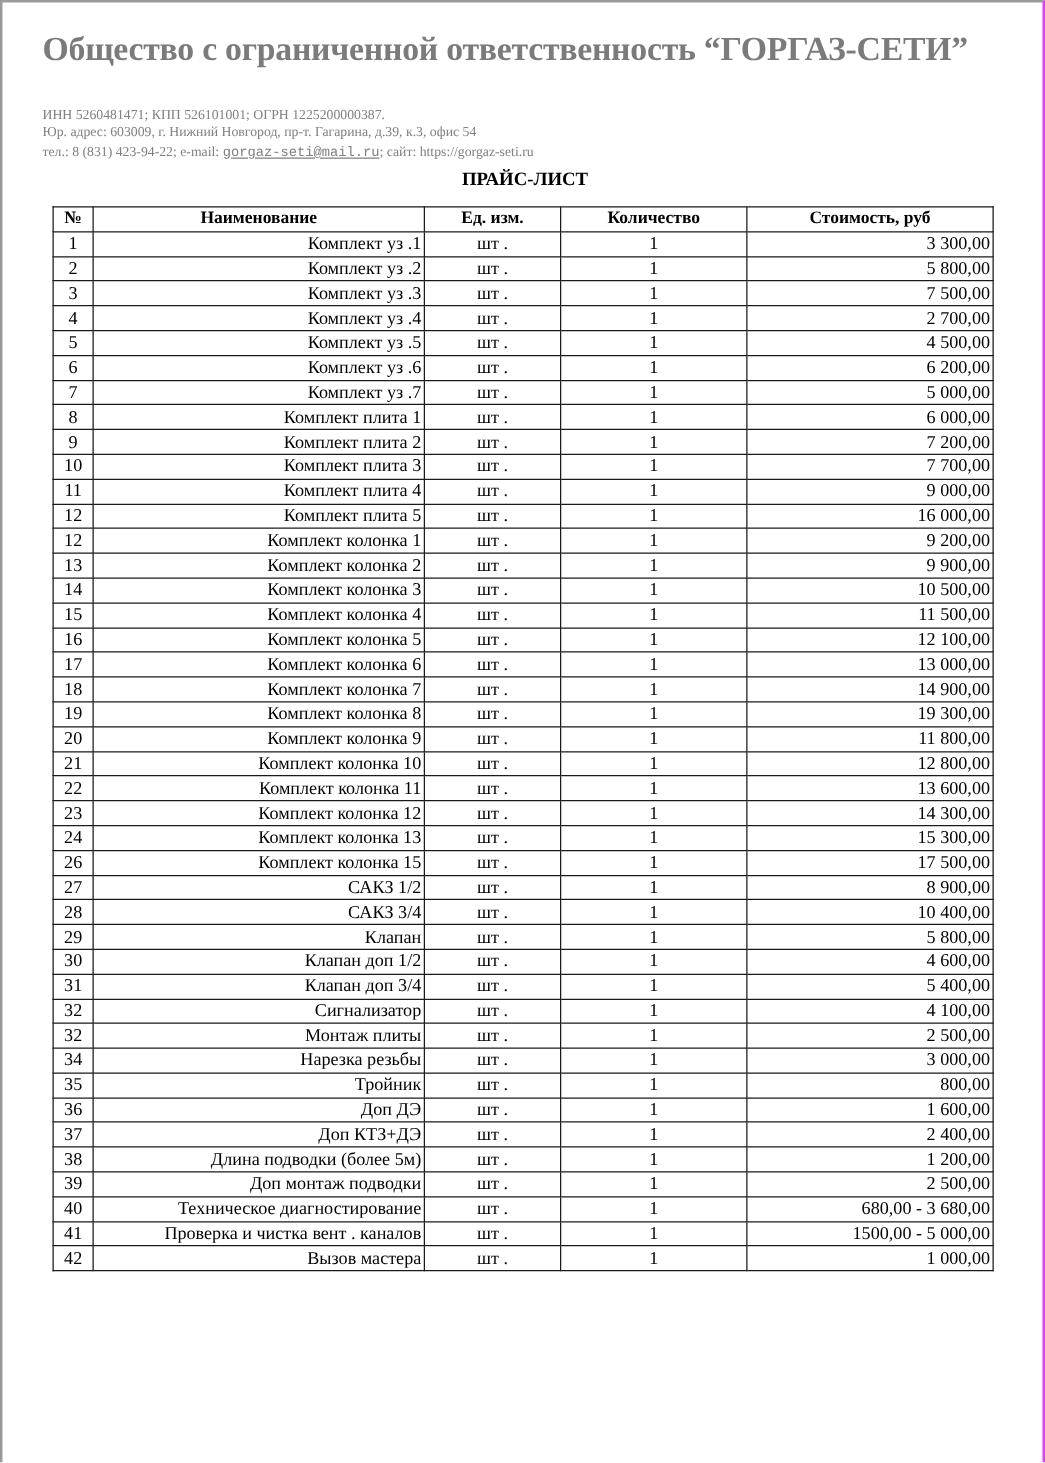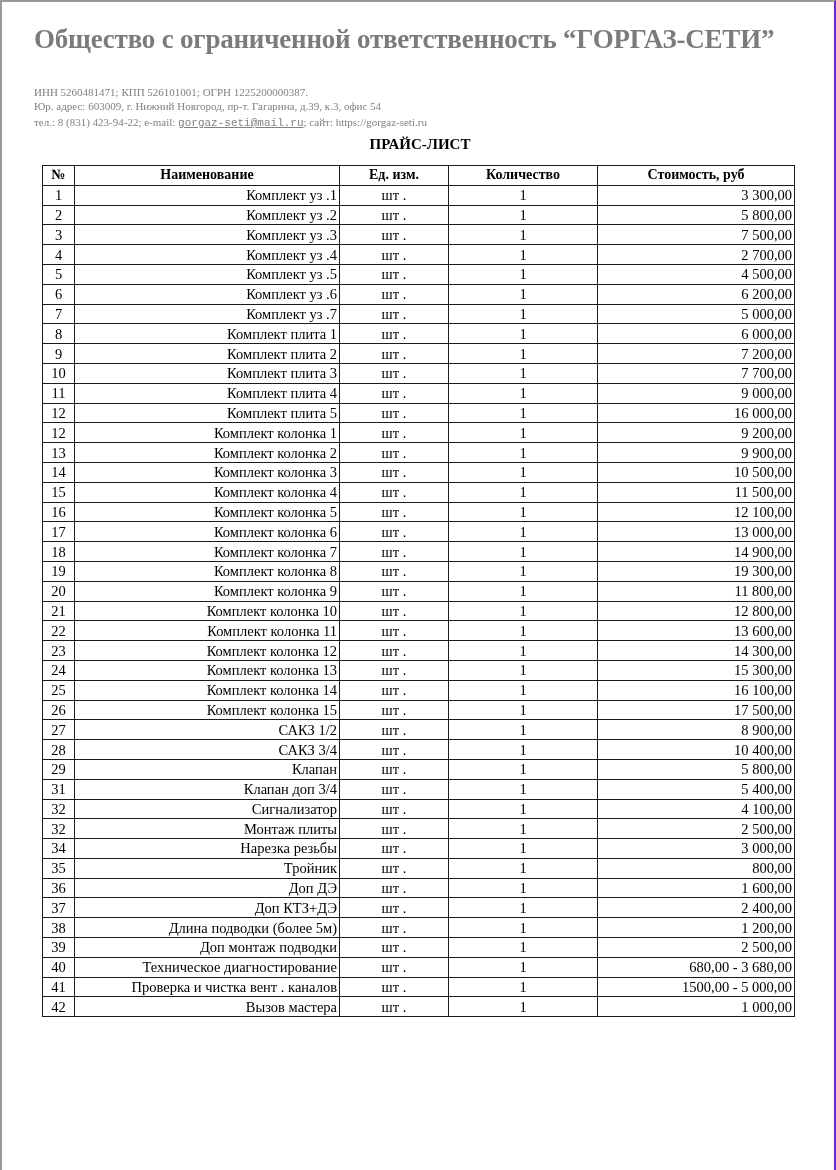--- a/index.html
+++ b/index.html
@@ -15,21 +15,21 @@
       font-family: "Liberation Serif", "DejaVu Serif", serif;
       color: #000;
     }
     .page-frame {
       position: absolute;
       left: 0; top: 0;
       width: 836px; height: 1170px;
       box-sizing: border-box;
       border-top: 2px solid #9a9a9a;
       border-left: 2px solid #9a9a9a;
-      border-right: 2px solid #6d28d9;
+      border-right: 2px solid #d946ef;
       background: #fff;
     }
     .company-title {
       position: absolute;
       left: 32px;
       top: 22px;
       font-size: 27px;
       font-weight: bold;
       color: #7b7b7b;
       white-space: nowrap;
@@ -306,27 +306,20 @@
           <td class="c-price">14 300,00</td>
         </tr>
         <tr>
           <td class="c-num">24</td>
           <td class="c-name">Комплект колонка 13</td>
           <td class="c-unit">шт .</td>
           <td class="c-qty">1</td>
           <td class="c-price">15 300,00</td>
         </tr>
         <tr>
-          <td class="c-num">25</td>
-          <td class="c-name">Комплект колонка 14</td>
-          <td class="c-unit">шт .</td>
-          <td class="c-qty">1</td>
-          <td class="c-price">16 100,00</td>
-        </tr>
-        <tr>
           <td class="c-num">26</td>
           <td class="c-name">Комплект колонка 15</td>
           <td class="c-unit">шт .</td>
           <td class="c-qty">1</td>
           <td class="c-price">17 500,00</td>
         </tr>
         <tr>
           <td class="c-num">27</td>
           <td class="c-name">САКЗ 1/2</td>
           <td class="c-unit">шт .</td>
@@ -341,20 +334,27 @@
           <td class="c-price">10 400,00</td>
         </tr>
         <tr>
           <td class="c-num">29</td>
           <td class="c-name">Клапан</td>
           <td class="c-unit">шт .</td>
           <td class="c-qty">1</td>
           <td class="c-price">5 800,00</td>
         </tr>
         <tr>
+          <td class="c-num">30</td>
+          <td class="c-name">Клапан доп 1/2</td>
+          <td class="c-unit">шт .</td>
+          <td class="c-qty">1</td>
+          <td class="c-price">4 600,00</td>
+        </tr>
+        <tr>
           <td class="c-num">31</td>
           <td class="c-name">Клапан доп 3/4</td>
           <td class="c-unit">шт .</td>
           <td class="c-qty">1</td>
           <td class="c-price">5 400,00</td>
         </tr>
         <tr>
           <td class="c-num">32</td>
           <td class="c-name">Сигнализатор</td>
           <td class="c-unit">шт .</td>

